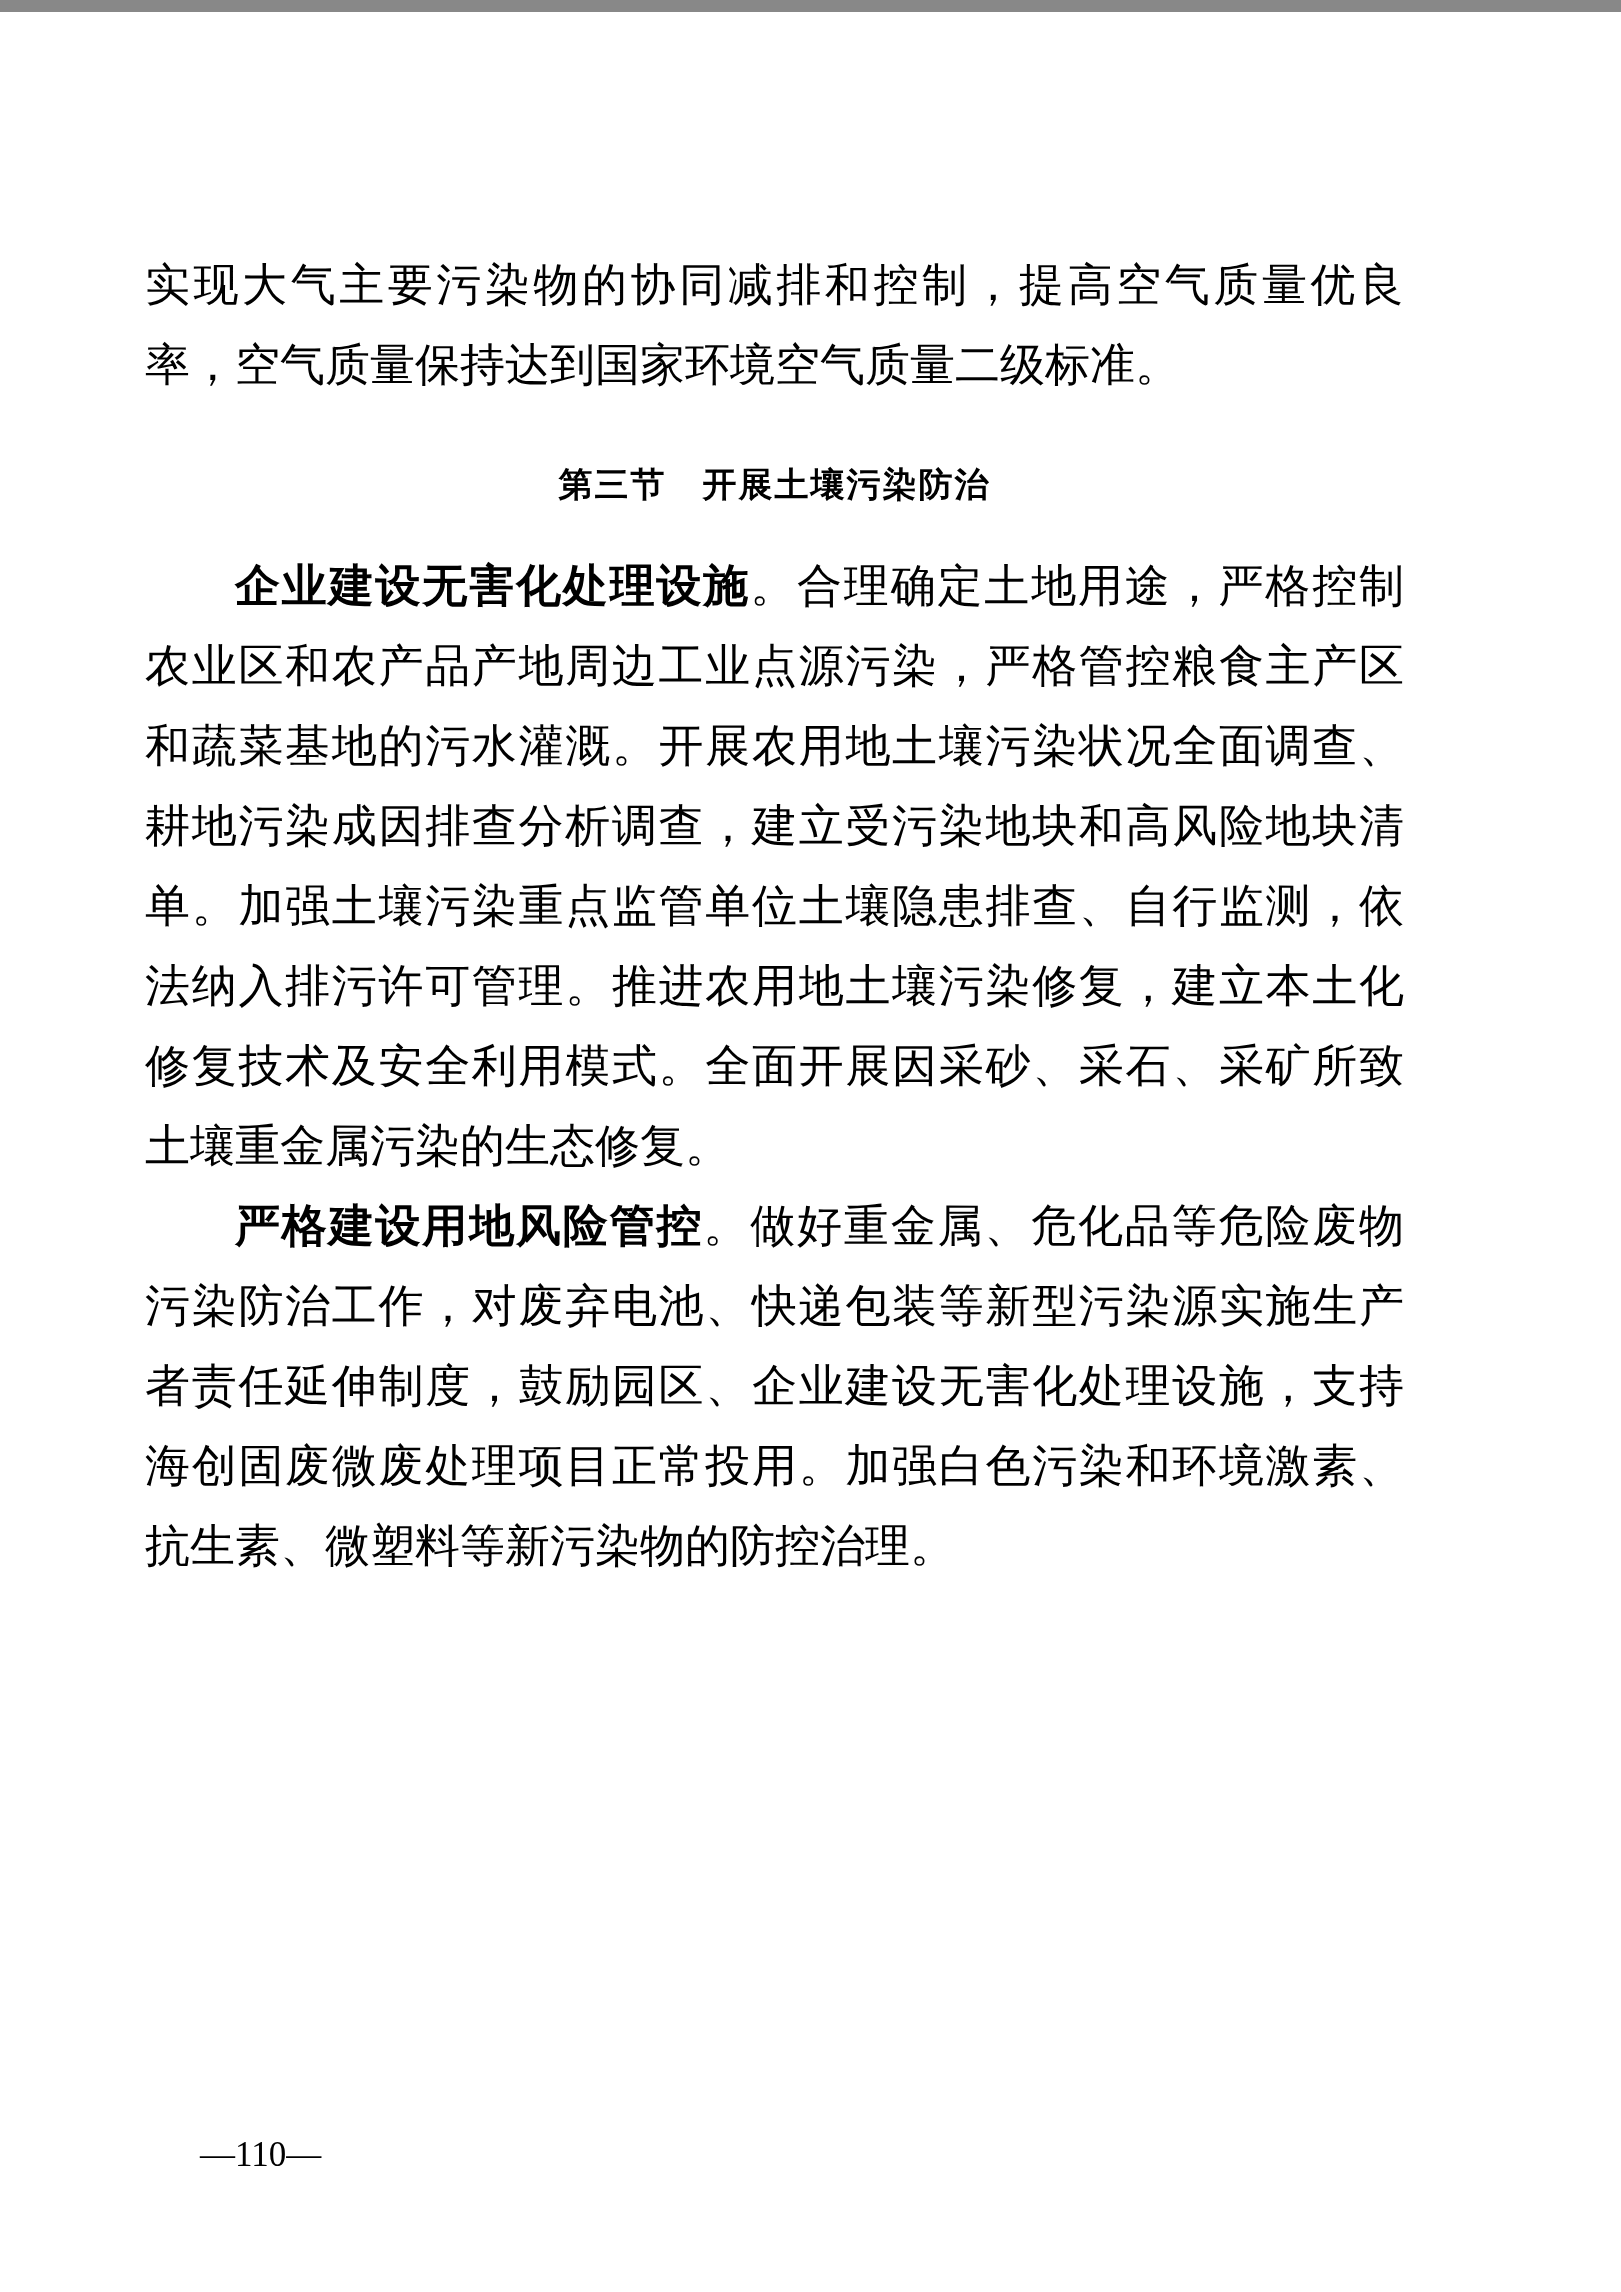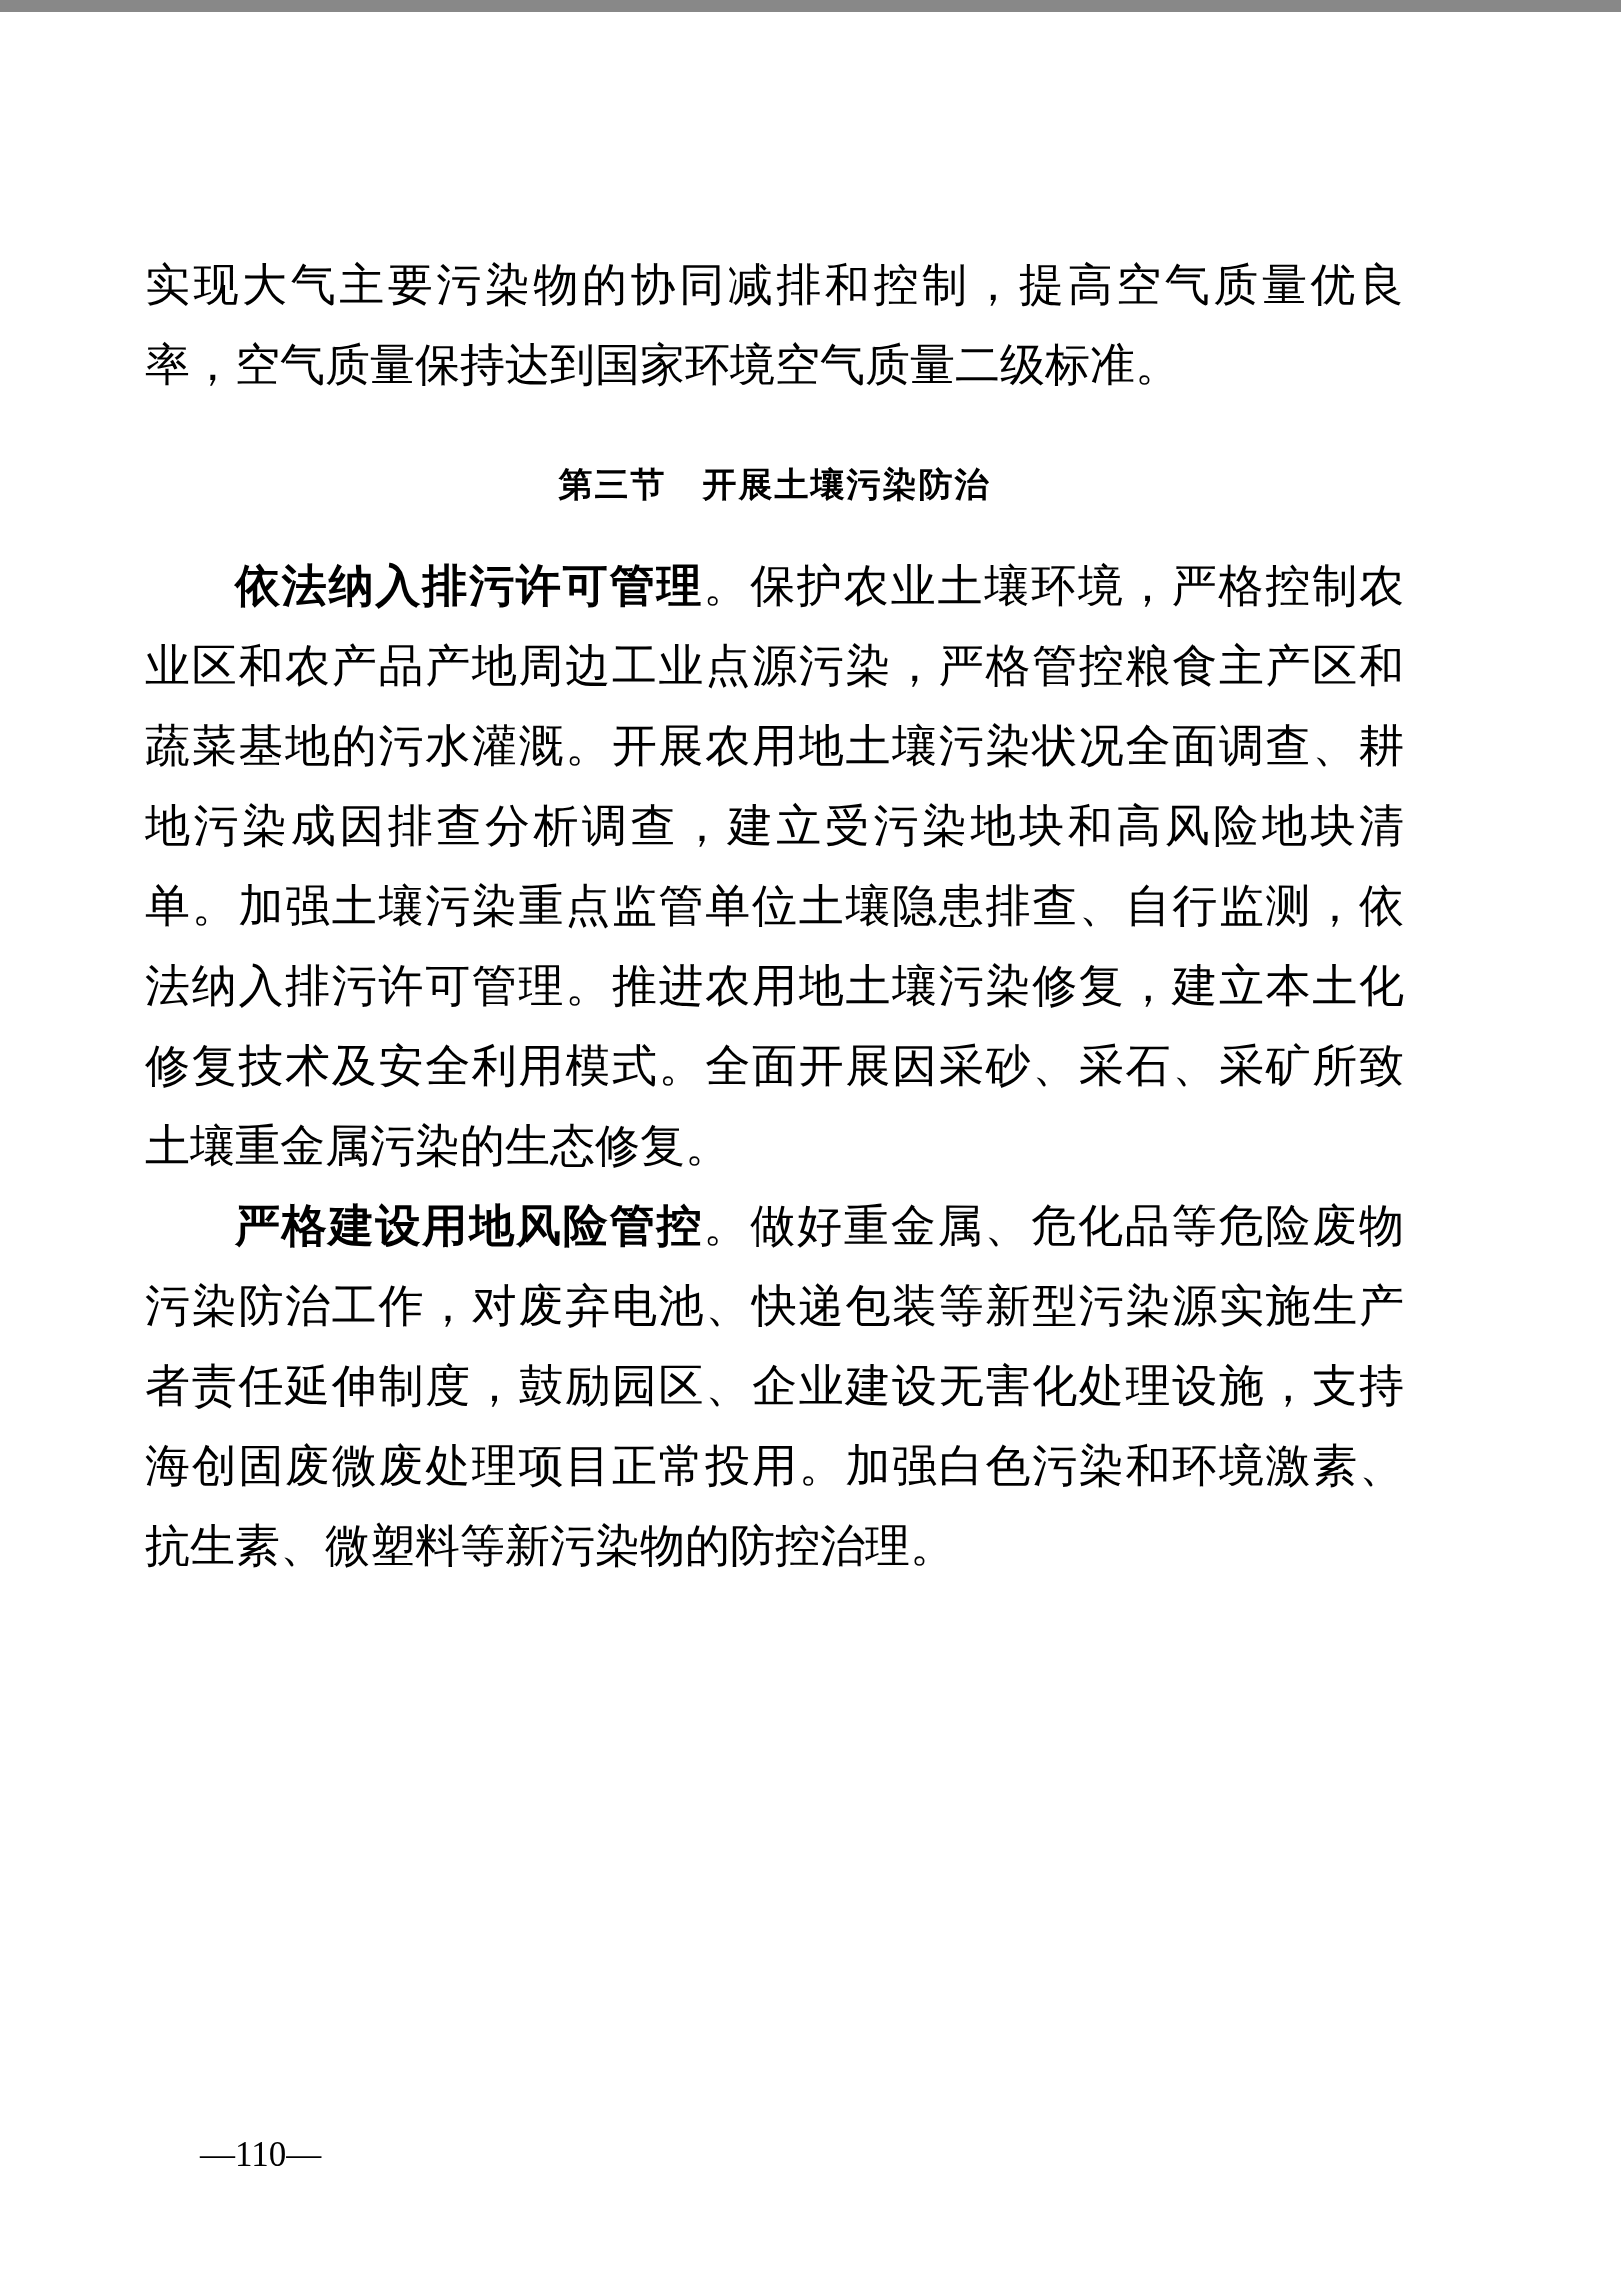--- a/index.html
+++ b/index.html
@@ -62,21 +62,21 @@
 </head>
 <body>
 
 <div class="page">
   <div class="content">
 
     <p class="body-par no-indent">实现大气主要污染物的协同减排和控制，提高空气质量优良率，空气质量保持达到国家环境空气质量二级标准。</p>
 
     <h2 class="section-heading">第三节　开展土壤污染防治</h2>
 
-    <p class="body-par"><span class="lead-bold">依法纳入排污许可管理</span><span>。保护农业土壤环境，严格控制农业区和农产品产地周边工业点源污染，严格管控粮食主产区和蔬菜基地的污水灌溉。开展农用地土壤污染状况全面调查、耕地污染成因排查分析调查，建立受污染地块和高风险地块清单。加强土壤污染重点监管单位土壤隐患排查、自行监测，依法纳入排污许可管理。推进农用地土壤污染修复，建立本土化修复技术及安全利用模式。全面开展因采砂、采石、采矿所致土壤重金属污染的生态修复。</span></p>
+    <p class="body-par"><span class="lead-bold">企业建设无害化处理设施</span><span>。合理确定土地用途，严格控制农业区和农产品产地周边工业点源污染，严格管控粮食主产区和蔬菜基地的污水灌溉。开展农用地土壤污染状况全面调查、耕地污染成因排查分析调查，建立受污染地块和高风险地块清单。加强土壤污染重点监管单位土壤隐患排查、自行监测，依法纳入排污许可管理。推进农用地土壤污染修复，建立本土化修复技术及安全利用模式。全面开展因采砂、采石、采矿所致土壤重金属污染的生态修复。</span></p>
 
     <p class="body-par"><span class="lead-bold">严格建设用地风险管控</span><span>。做好重金属、危化品等危险废物污染防治工作，对废弃电池、快递包装等新型污染源实施生产者责任延伸制度，鼓励园区、企业建设无害化处理设施，支持海创固废微废处理项目正常投用。加强白色污染和环境激素、抗生素、微塑料等新污染物的防控治理。</span></p>
 
 
   </div>
 
   <div class="page-number">—110—</div>
 </div>
 
 

